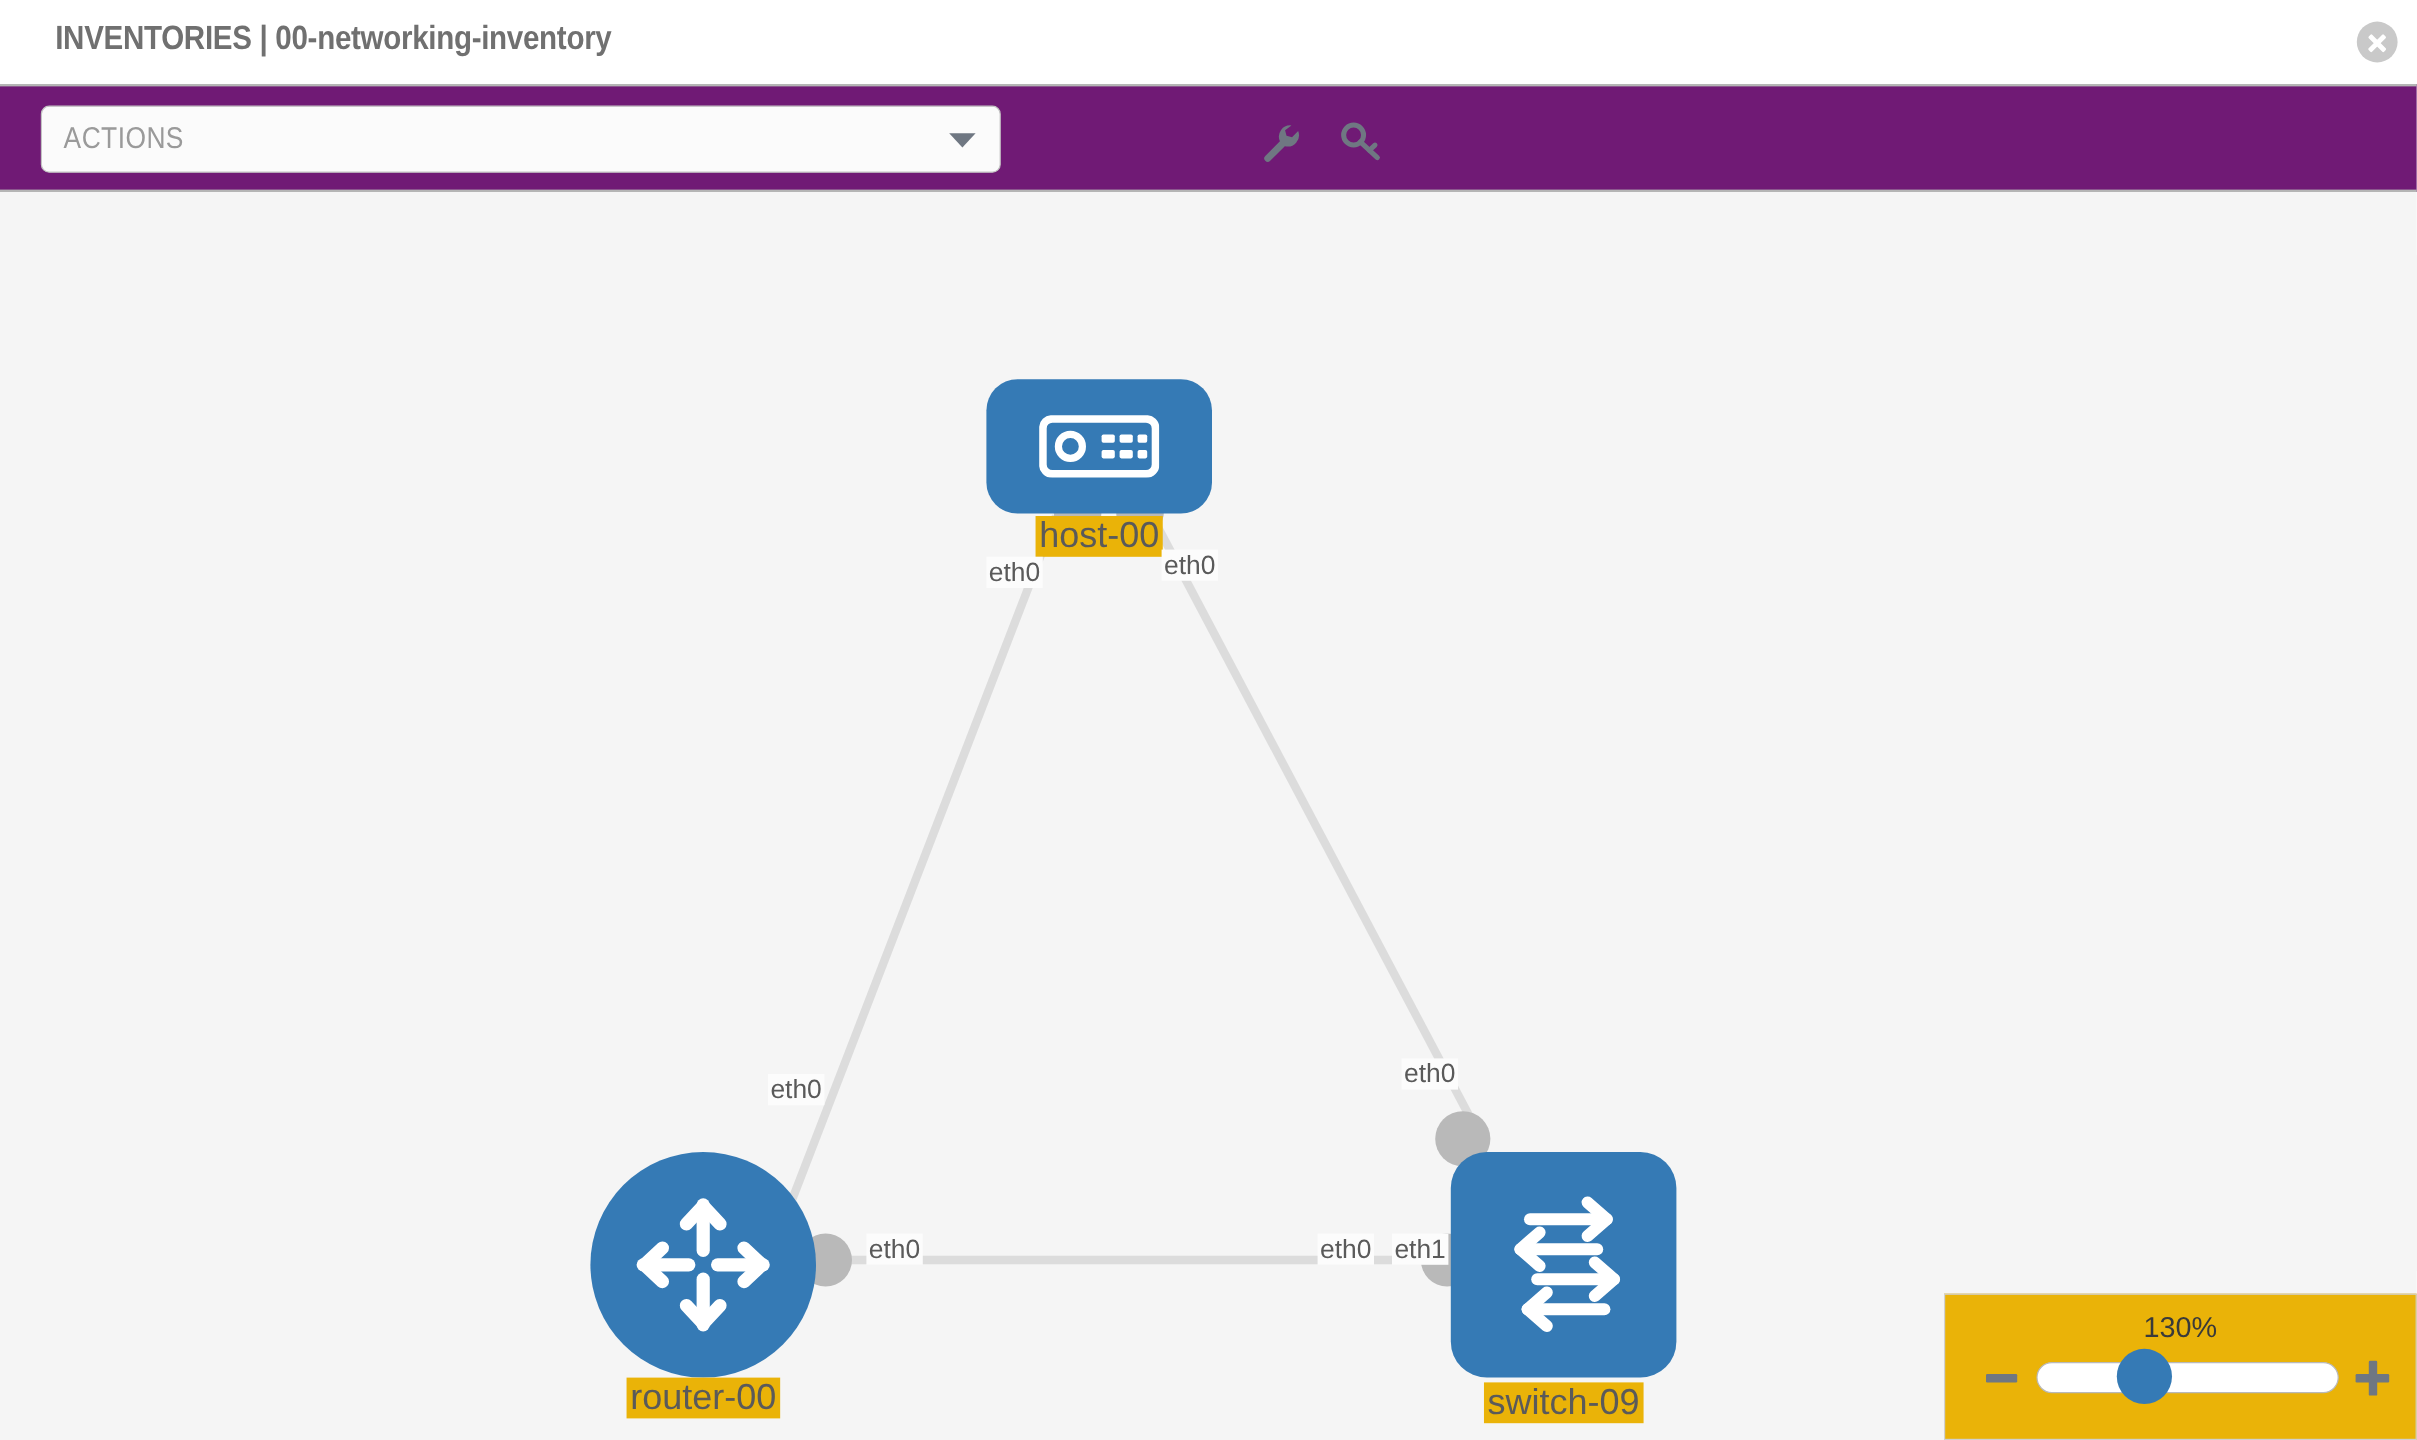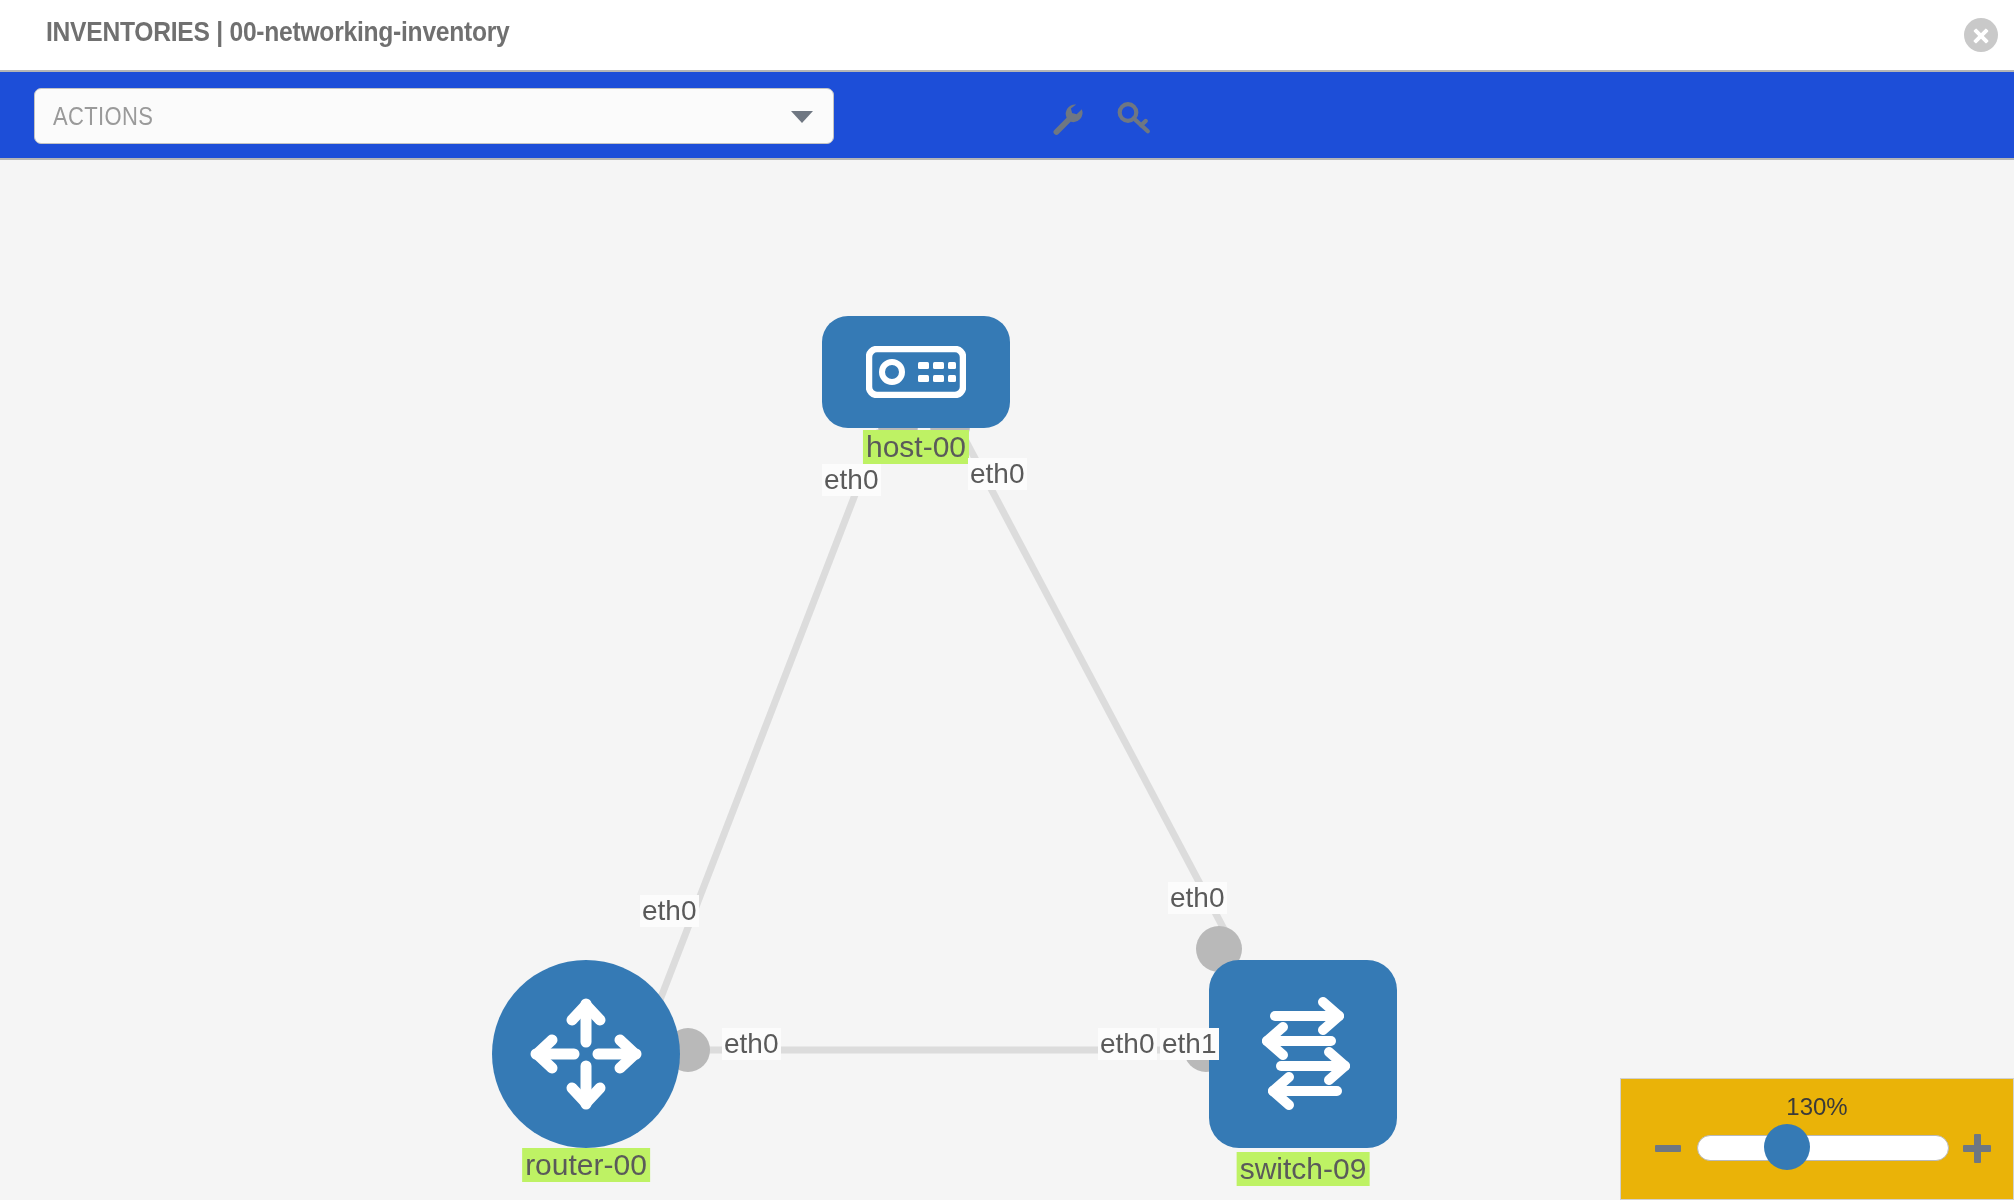--- a/index.html
+++ b/index.html
@@ -59,21 +59,21 @@
   }
   .close-btn::before { transform: rotate(45deg); }
   .close-btn::after  { transform: rotate(-45deg); }
 
   
   .toolbar {
     position: absolute;
     top: 70px; left: 0;
     width: 2014px;
     height: 90px;
-    background: #1d4ed8;
+    background: #701a75;
     border-top: 2px solid #b5b5b5;
     border-bottom: 2px solid #b5b5b5;
     padding-left: 16px;
   }
   .select-box {
     position: absolute;
     background: #fbfbfb;
     border: 1.5px solid #c3c3c3;
     border-radius: 7px;
     height: 56px;
@@ -137,21 +137,21 @@
     position: absolute;
     background: #357ab5;
     display: flex;
     align-items: center;
     justify-content: center;
   }
   .node-label {
     position: absolute;
     font-size: 30px;
     color: #5a5a5a;
-    background: #bef264;
+    background: #eab308;
     white-space: nowrap;
     padding: 0 3px;
     left: 50%;
     transform: translateX(-50%);
   }
 
   
   #node-host .node-shape {
     left: 0; top: 0;
     width: 188px; height: 112px;
@@ -181,21 +181,21 @@
   
   .connector {
     position: absolute;
     background: #b9b9b9;
     border-radius: 50%;
   }
 
   
   .edge-label {
     position: absolute;
-    font-size: 28px;
+    font-size: 22px;
     color: #5a5a5a;
     background: #fcfcfc;
     padding: 0 2px;
     white-space: nowrap;
   }
 
   
   .zoom-panel {
     position: absolute;
     left: 1620px;

